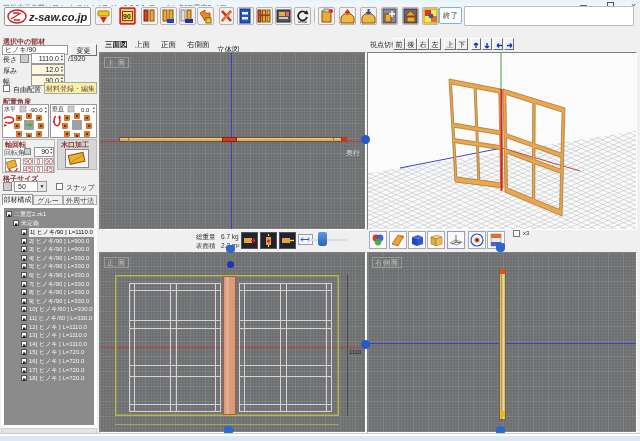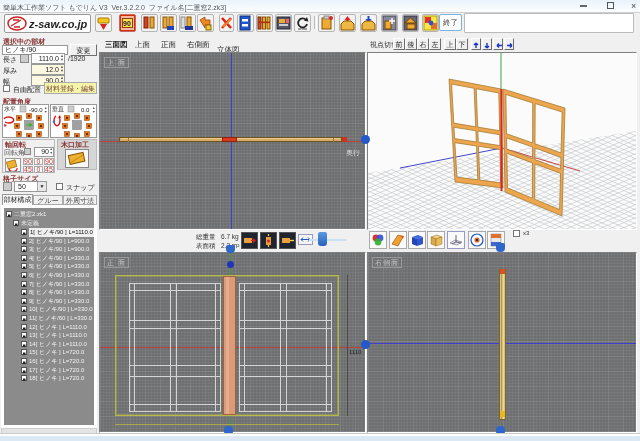--- a/index.html
+++ b/index.html
@@ -14,21 +14,21 @@
 .icon{position:absolute;top:1px;width:17px;height:18px;border:1px solid #b5b5b5;background:#f2f2f2;border-radius:2px}
 </style></head><body>
 
 <div class="ab" style="left:0;top:0;width:640px;height:13px;background:linear-gradient(#e8f3fb,#fdfefe);border-bottom:1px solid #d0d0d0">
  <div class="ab" style="left:3px;top:2.5px;font-size:7px;color:#555">簡単木工作業ソフト もでりん V3&nbsp;&nbsp;Ver.3.2.2.0&nbsp;&nbsp;ファイル名[二重窓2.zk3]</div>
  <div class="ab" style="left:580px;top:5px;width:7px;height:2px;background:#666"></div>
  <div class="ab" style="left:607px;top:2px;width:7px;height:7px;border:1.5px solid #555"></div>
  <div class="ab" style="left:631px;top:1px;font-size:9px;color:#444">×</div>
 </div>
 
-<div class="ab" id="toolbar" style="left:0;top:13px;width:640px;height:23px;background:#f0f0f0">
+<div class="ab" id="toolbar" style="left:0;top:6px;width:640px;height:23px;background:#f0f0f0">
  <div class="ab" style="left:4px;top:1px;width:87px;height:19px;background:#fff;border:1px solid #999;border-radius:2px">
    <svg width="85" height="17" style="display:block">
      <ellipse cx="12" cy="8.5" rx="9" ry="6.5" fill="none" stroke="#cc2222" stroke-width="1.5"></ellipse>
      <path d="M6 11 L16 5 M8 5 l6 0 M9 12 l6 0" stroke="#cc2222" stroke-width="1.3" fill="none"></path>
      <text x="24" y="13" font-size="11" font-style="italic" font-weight="bold" fill="#222" font-family="Liberation Sans">z-saw.co.jp</text>
    </svg>
  </div>
  <div class="icon" style="left:95px"><svg width="15" height="16">
         <rect x="2" y="3" width="11" height="5" rx="1" fill="#f4c821" stroke="#a77b00"></rect>
         <path d="M7.5 9 l3.5 0 0 0 -3.5 6 -3.5 -6 z" fill="#dd2222"></path>

